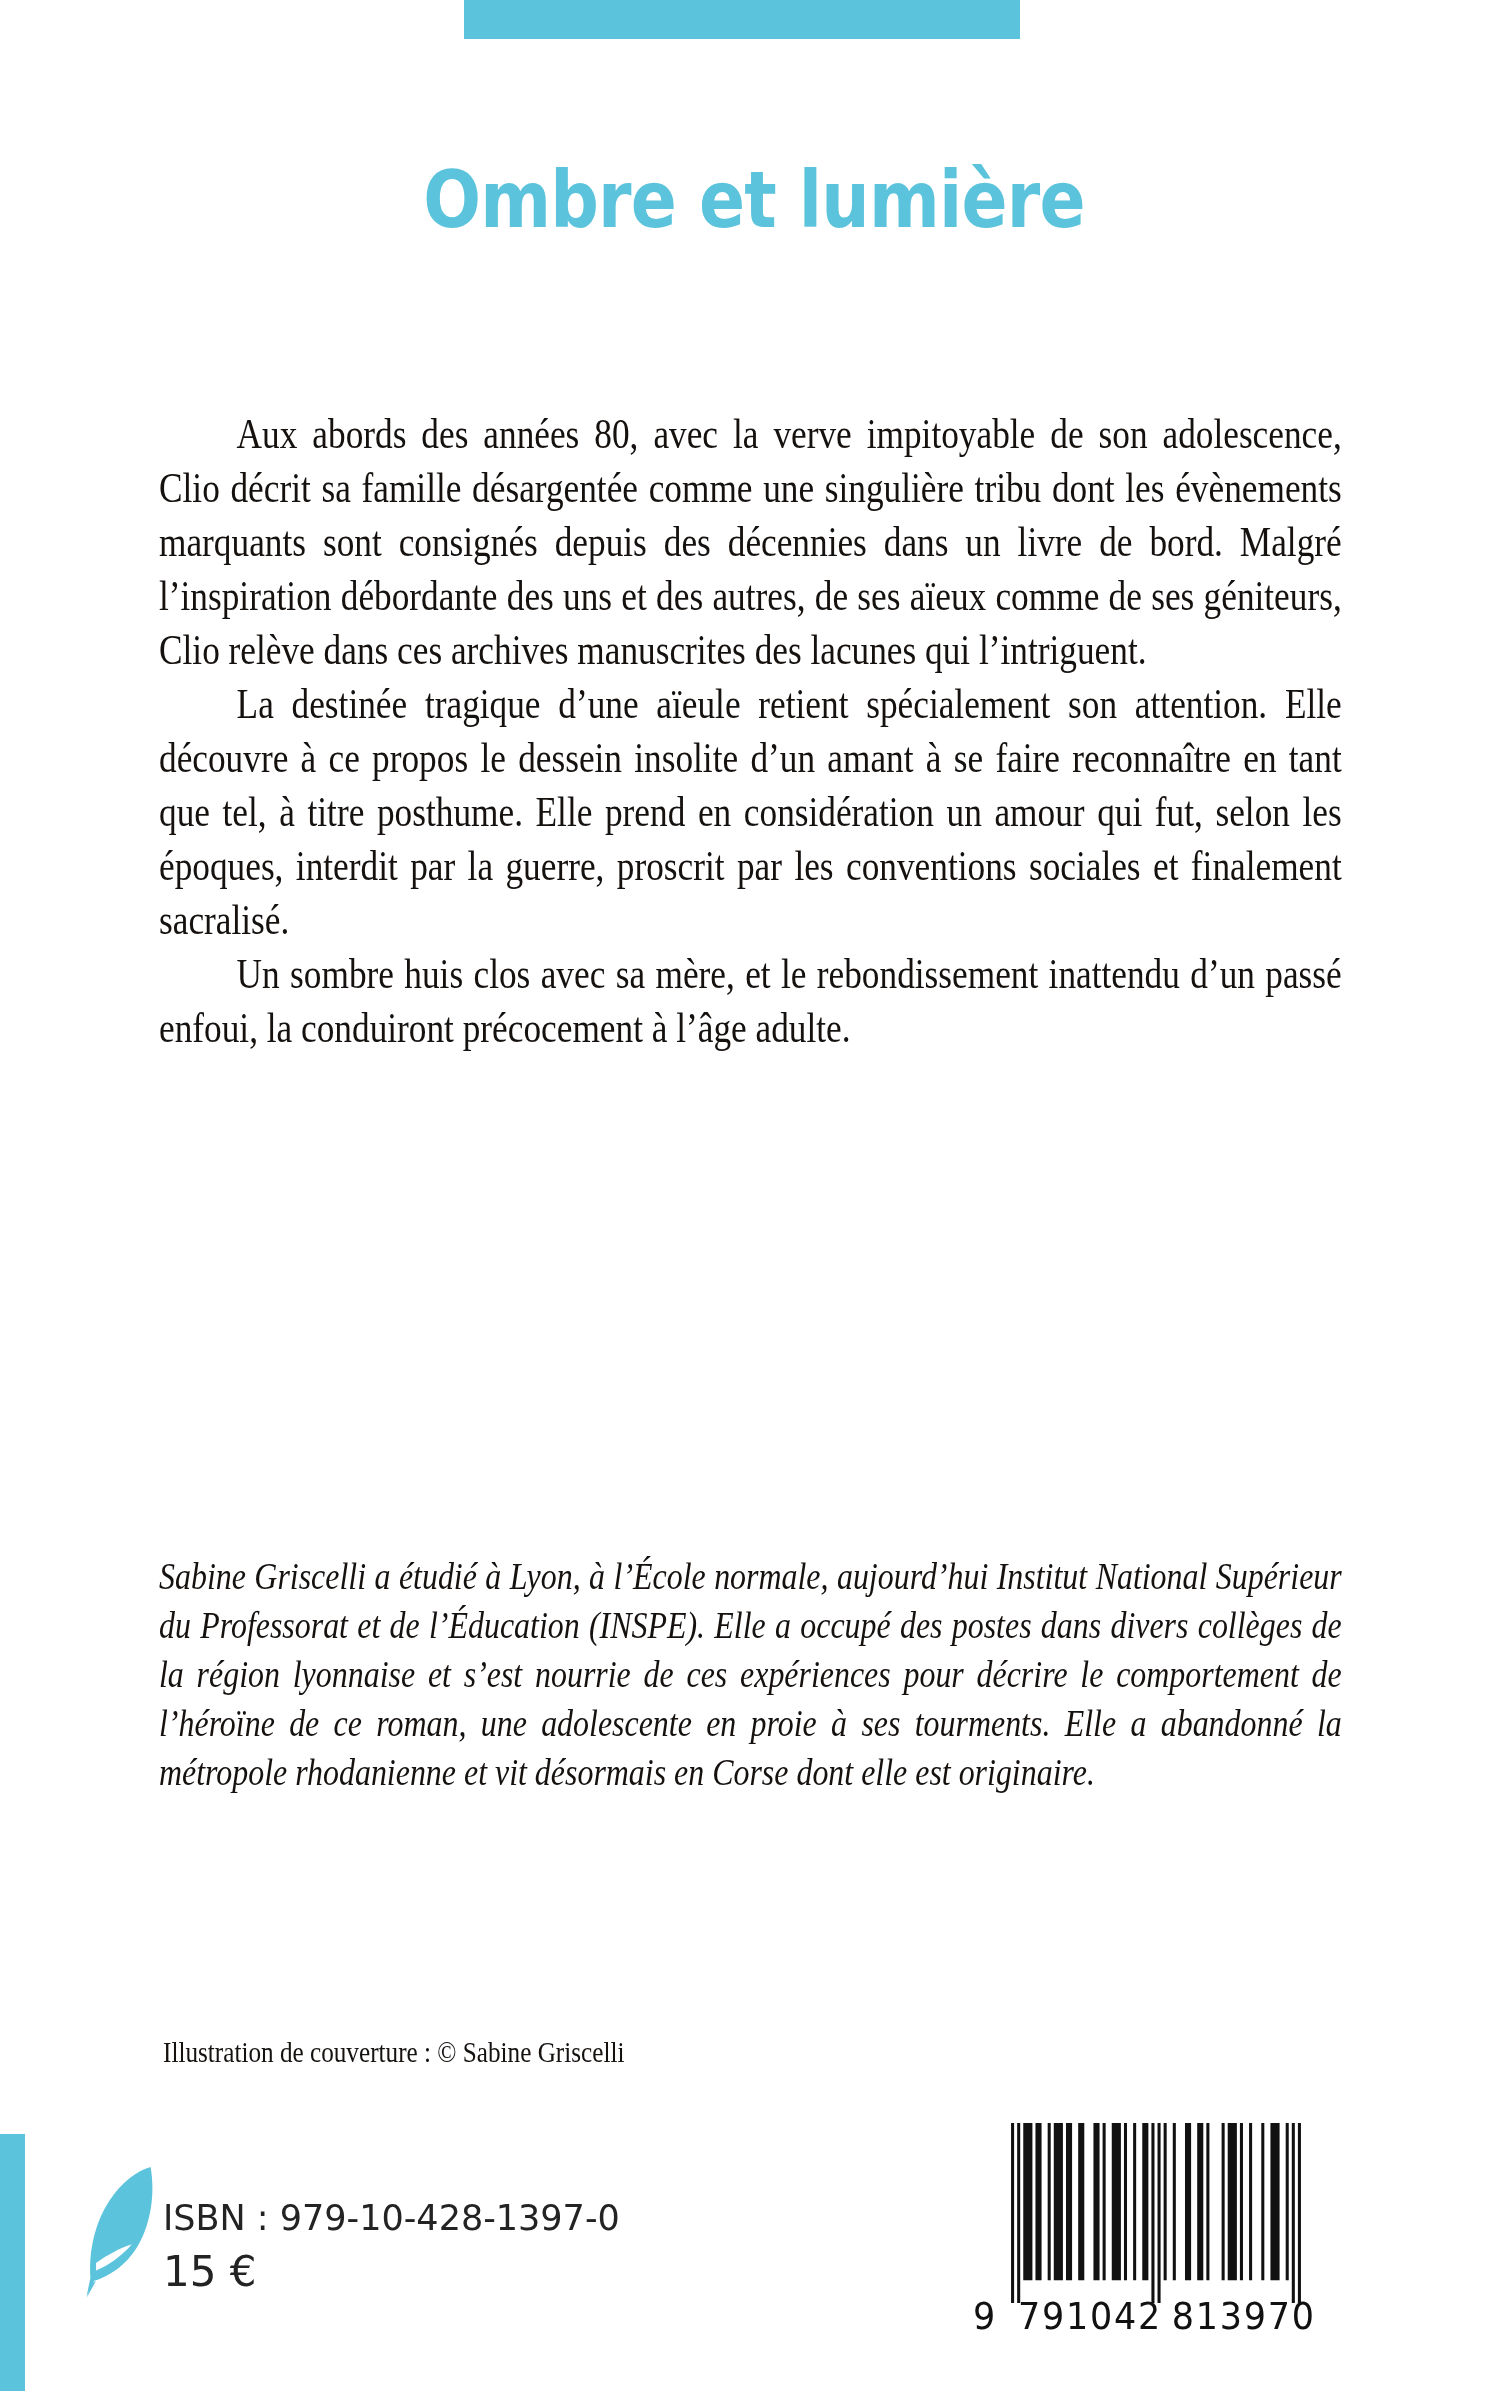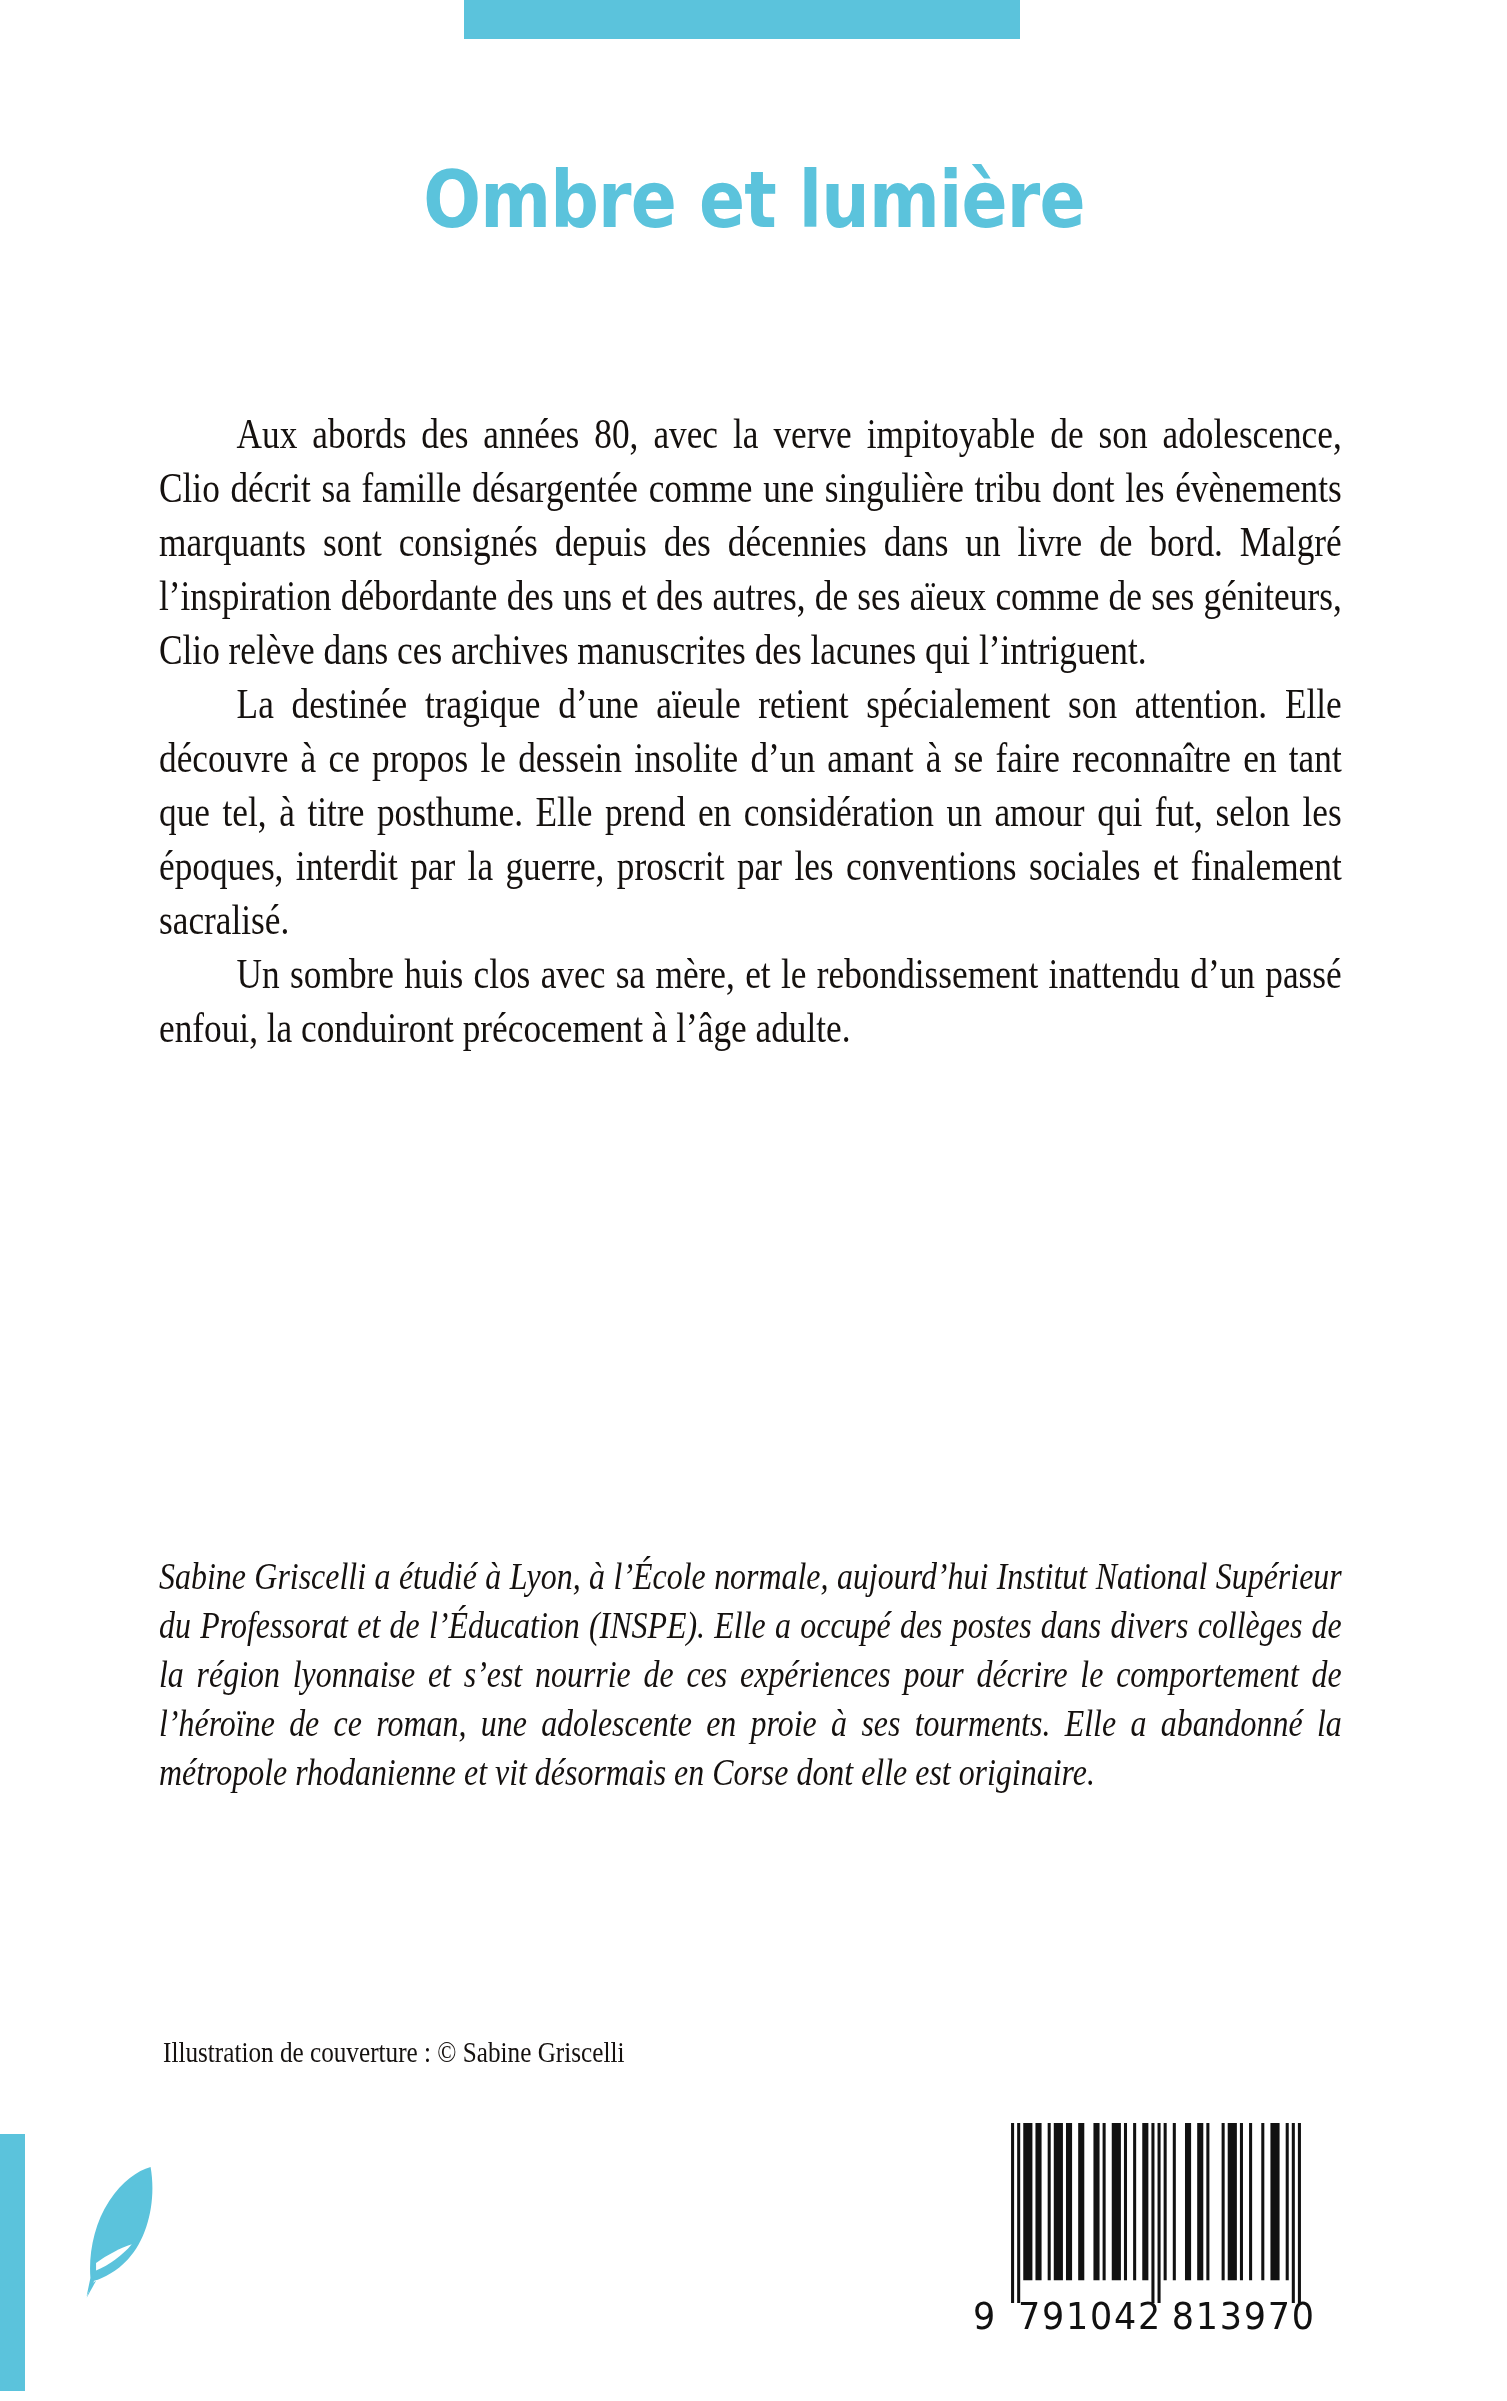--- a/index.html
+++ b/index.html
@@ -199,20 +199,24 @@
                L 10 124
                C 8 98, 14 66, 30 42
                C 44 21, 60 10, 74 6 Z" fill="#5bc3dc"></path>
       <path d="M16 116
                C 30 110, 44 100, 54 88
                C 42 92, 28 99, 16 108 Z" fill="#ffffff"></path>
       <path d="M11 130 L 6 145 L 16 127 Z" fill="#5bc3dc"></path>
     </svg>
   </div>
 
+  <div class="isbn-block">
+    <div class="isbn-line">ISBN : 979-10-428-1397-0</div>
+    <div class="price-line">15 €</div>
+  </div>
 
   <div class="barcode">
     <svg viewBox="0 0 306 190" width="290" height="180" aria-hidden="true" id="barcode-svg">
         <rect x="0.000" y="0" width="3.221" height="190" fill="#111111"></rect>
         <rect x="6.442" y="0" width="3.221" height="190" fill="#111111"></rect>
         <rect x="12.884" y="0" width="9.663" height="166" fill="#111111"></rect>
         <rect x="25.768" y="0" width="6.442" height="166" fill="#111111"></rect>
         <rect x="38.653" y="0" width="3.221" height="166" fill="#111111"></rect>
         <rect x="45.095" y="0" width="9.663" height="166" fill="#111111"></rect>
         <rect x="57.979" y="0" width="6.442" height="166" fill="#111111"></rect>

